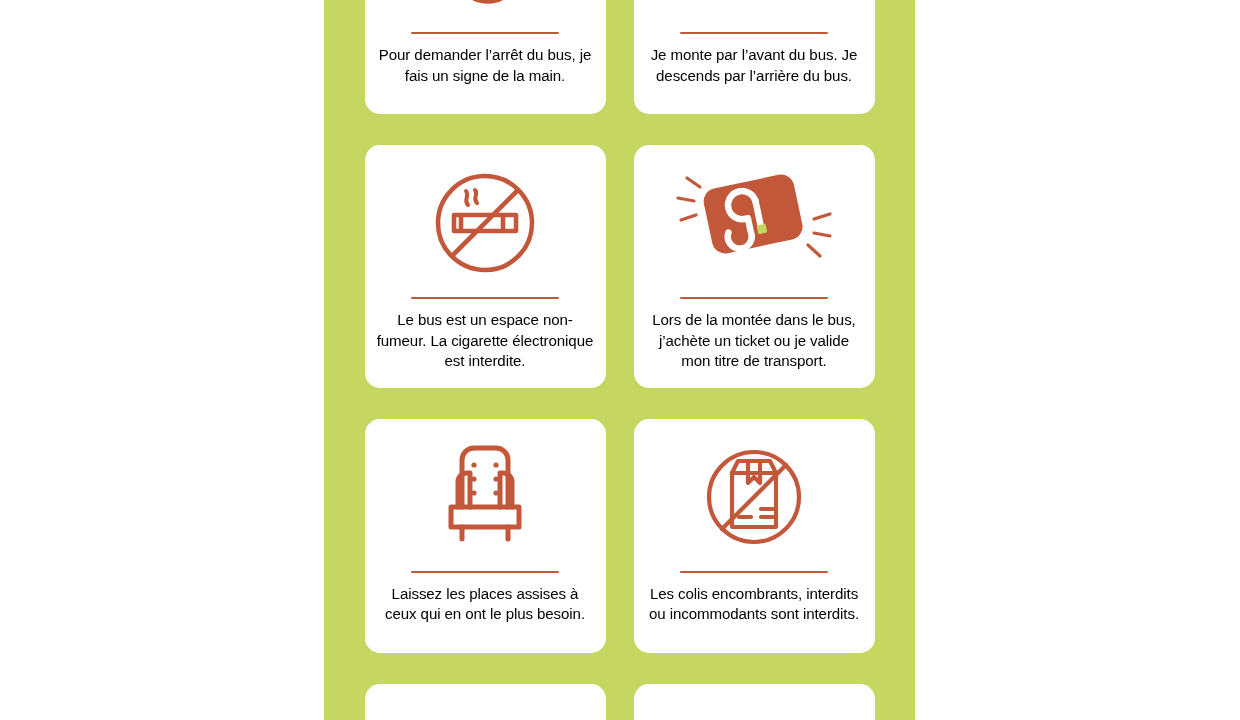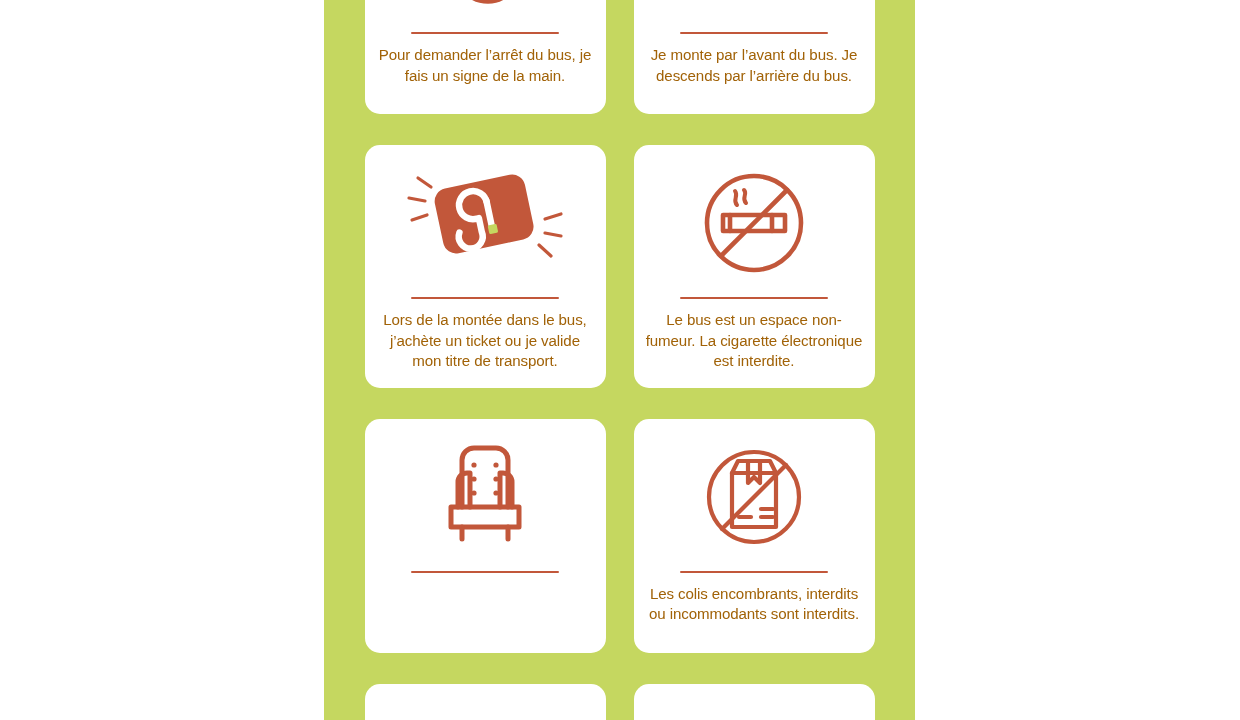--- a/index.html
+++ b/index.html
@@ -67,21 +67,21 @@
 
   .divider {
     width: 148px;
     height: 2px;
     background: #c2573a;
     margin: 10px 0 11px;
     border-radius: 1px;
   }
 
   .caption {
-    color: #a16207;
+    color: #000000;
     font-size: 15.1px;
     line-height: 20.6px;
     text-align: center;
     letter-spacing: -0.1px;
     max-width: 232px;
   }
 </style>
 </head>
 <body>
 
@@ -111,20 +111,36 @@
           <rect x="20" y="14" width="70" height="74" rx="12"></rect>
           <path d="M20 36 h70"></path>
           <rect x="30" y="46" width="22" height="18" rx="3"></rect>
           <rect x="58" y="46" width="22" height="18" rx="3"></rect>
           <path d="M36 88 a8 8 0 0 0 14 0"></path>
           <path d="M60 88 a8 8 0 0 0 14 0"></path>
         </svg>
       </div>
       <div class="divider"></div>
       <div class="caption">Je monte par l’avant du bus. Je descends par l’arrière du bus.</div>
+    </div>
+
+    <div class="card">
+      <div class="icon-wrap">
+        <svg width="112" height="112" viewBox="0 0 112 112" fill="none" stroke="#c2573a" stroke-width="4.6" stroke-linecap="round" stroke-linejoin="round">
+          <circle cx="56" cy="56" r="47"></circle>
+          <line x1="23" y1="89" x2="89" y2="23"></line>
+          <rect x="25" y="48" width="62" height="16"></rect>
+          <path d="M32 48 v16"></path>
+          <path d="M74 48 v16"></path>
+          <path d="M39 38 c-5 -5 2 -9 -2 -14" stroke-width="4"></path>
+          <path d="M48 36 c-5 -5 2 -9 -2 -13" stroke-width="4"></path>
+        </svg>
+      </div>
+      <div class="divider"></div>
+      <div class="caption">Le bus est un espace non-fumeur. La cigarette électronique est interdite.</div>
     </div>
 
     <div class="card">
       <div class="icon-wrap">
         <svg width="180" height="116" viewBox="0 0 180 116" fill="none">
           <g transform="rotate(-12 90 58)">
             <rect x="45" y="16" width="92" height="66" rx="13" fill="#c2573a"></rect>
             <path d="M96 38 a14 14 0 1 0 -13 14 h2 v14 a12 12 0 1 1 -22 -4" fill="none" stroke="#ffffff" stroke-width="6.5" stroke-linecap="round" stroke-linejoin="round"></path>
             <path d="M96 36 v28" stroke="#ffffff" stroke-width="6.5" stroke-linecap="round"></path>
             <rect x="92" y="61" width="9" height="9" rx="1.5" fill="#c5d760"></rect>
@@ -134,36 +150,20 @@
             <path d="M30 36 l-16 -3"></path>
             <path d="M32 50 l-15 5"></path>
             <path d="M150 54 l16 -5"></path>
             <path d="M150 68 l16 3"></path>
             <path d="M144 80 l12 11"></path>
           </g>
         </svg>
       </div>
       <div class="divider"></div>
       <div class="caption">Lors de la montée dans le bus, j’achète un ticket ou je valide mon titre de transport.</div>
-    </div>
-
-    <div class="card">
-      <div class="icon-wrap">
-        <svg width="112" height="112" viewBox="0 0 112 112" fill="none" stroke="#c2573a" stroke-width="4.6" stroke-linecap="round" stroke-linejoin="round">
-          <circle cx="56" cy="56" r="47"></circle>
-          <line x1="23" y1="89" x2="89" y2="23"></line>
-          <rect x="25" y="48" width="62" height="16"></rect>
-          <path d="M32 48 v16"></path>
-          <path d="M74 48 v16"></path>
-          <path d="M39 38 c-5 -5 2 -9 -2 -14" stroke-width="4"></path>
-          <path d="M48 36 c-5 -5 2 -9 -2 -13" stroke-width="4"></path>
-        </svg>
-      </div>
-      <div class="divider"></div>
-      <div class="caption">Le bus est un espace non-fumeur. La cigarette électronique est interdite.</div>
     </div>
 
     <div class="card">
       <div class="icon-wrap">
         <svg width="106" height="112" viewBox="0 0 106 112" fill="none" stroke="#c2573a" stroke-width="5" stroke-linecap="round" stroke-linejoin="round">
           <path d="M26 66 V41 a9 9 0 0 1 9 -9 h3 v34"></path>
           <path d="M80 66 V41 a9 9 0 0 0 -9 -9 h-3 v34"></path>
           <path d="M29 12 h48 v54 h-48 z" transform="translate(0,0)" fill="none" stroke="none"></path>
           <path d="M30 66 V19 a12 12 0 0 1 12 -12 h22 a12 12 0 0 1 12 12 v47"></path>
           <rect x="19" y="66" width="68" height="20"></rect>
@@ -173,20 +173,21 @@
             <circle cx="42" cy="24" r="2.6"></circle>
               <circle cx="64" cy="24" r="2.6"></circle>
             <circle cx="42" cy="38" r="2.6"></circle>
               <circle cx="64" cy="38" r="2.6"></circle>
             <circle cx="42" cy="52" r="2.6"></circle>
               <circle cx="64" cy="52" r="2.6"></circle>
           </g>
         </svg>
       </div>
       <div class="divider"></div>
+      <div class="caption">Laissez les places assises à ceux qui en ont le plus besoin.</div>
     </div>
 
     <div class="card">
       <div class="icon-wrap">
         <svg width="112" height="112" viewBox="0 0 112 112" fill="none" stroke="#c2573a" stroke-width="4.2" stroke-linecap="round" stroke-linejoin="round">
           <circle cx="56" cy="56" r="45"></circle>
           <line x1="24" y1="88" x2="88" y2="24"></line>
           <path d="M34 32 h44 v54 h-44 z"></path>
           <path d="M34 32 l6 -12 h32 l6 12"></path>
           <path d="M50 20 v22 l6 -6 l6 6 v-22"></path>

